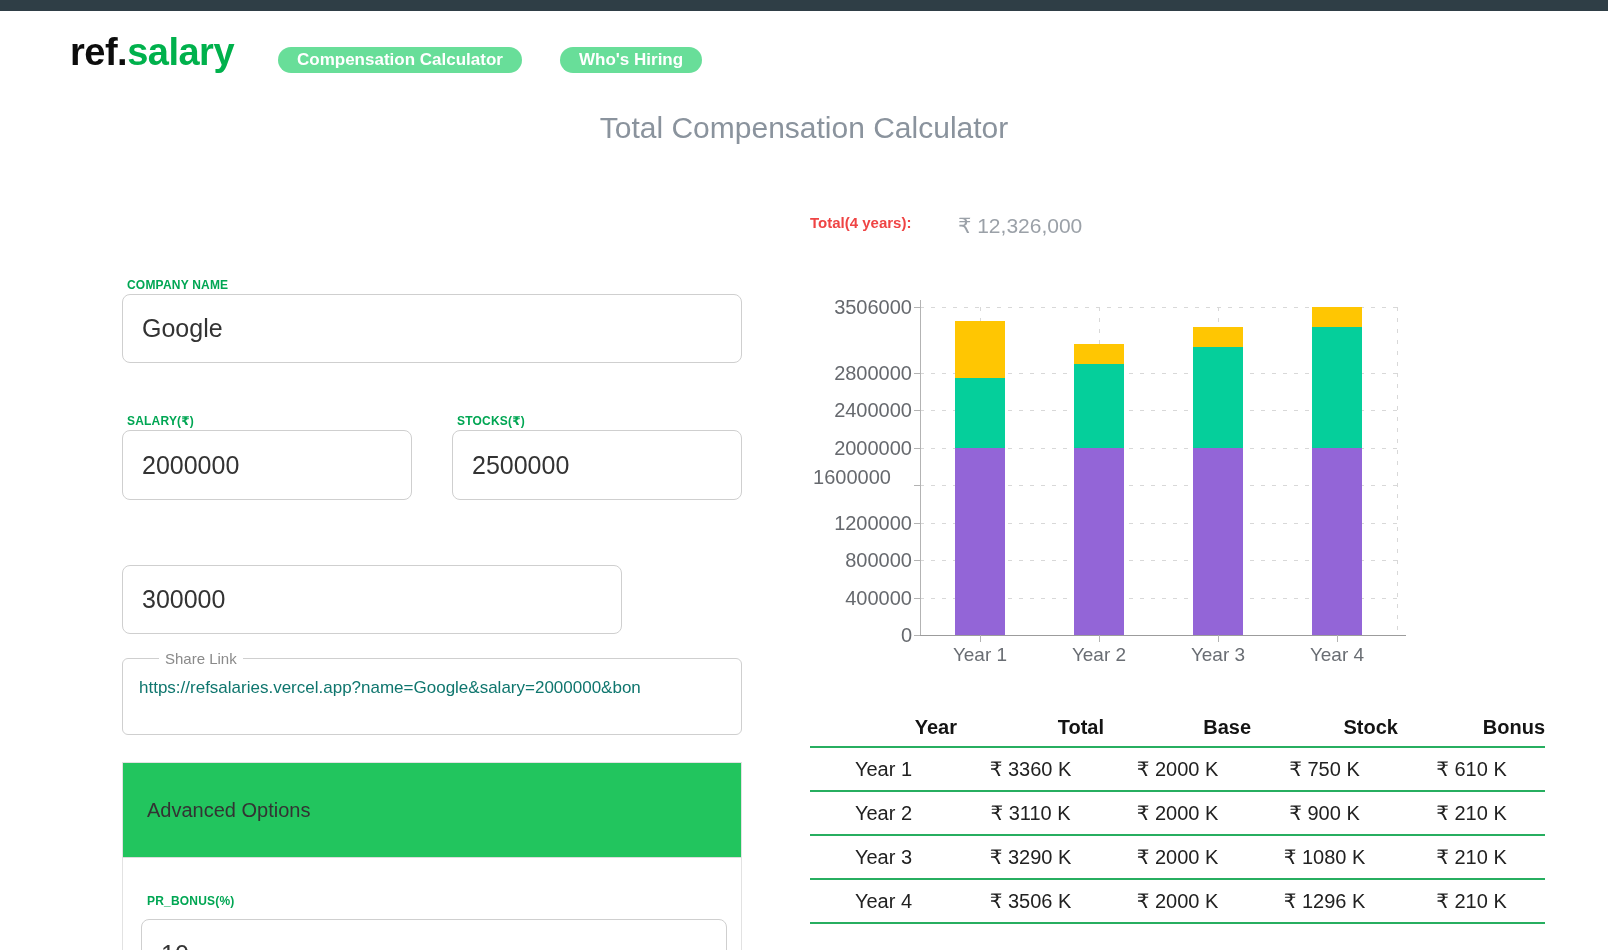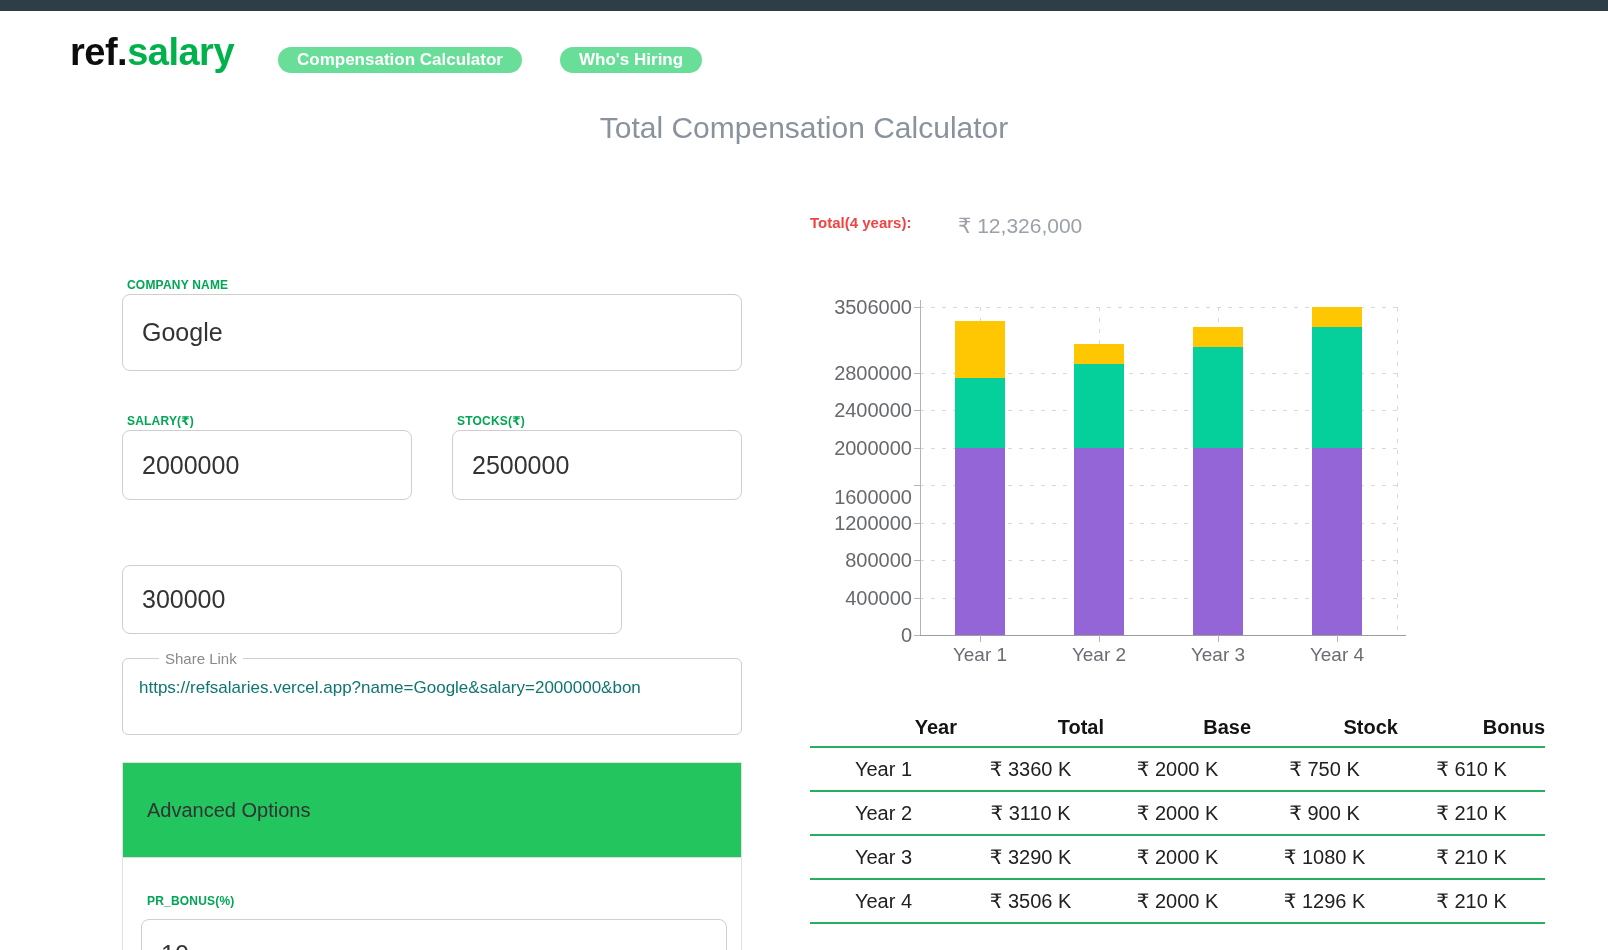--- a/index.html
+++ b/index.html
@@ -71,21 +71,21 @@
 <div class="pill p1">
   <span>Compensation Calculator</span>
 </div>
 <div class="pill p2">
   <span>Who's Hiring</span>
 </div>
 
 <div class="page-title">Total Compensation Calculator</div>
 
 <div class="field-label" style="left:127px; top:278px;">COMPANY NAME</div>
-<input class="text-input" style="left: 122px; top: 294px; width: 620px; height: 77px;" value="Google">
+<input class="text-input" style="left: 122px; top: 294px; width: 620px; height: 69px;" value="Google">
 
 <div class="field-label" style="left:127px; top:414px;">SALARY(₹)</div>
 <input class="text-input" style="left: 122px; top: 430px; width: 290px; height: 70px;" value="2000000">
 
 <div class="field-label" style="left:457px; top:414px;">STOCKS(₹)</div>
 <input class="text-input" style="left: 452px; top: 430px; width: 290px; height: 70px;" value="2500000">
 
 <div class="field-label" style="left:127px; top:549px;margin-top:32px;">BONUS(₹)</div>
 <input class="text-input" style="left: 122px; top: 565px; width: 500px; height: 69px;" value="300000">
 
@@ -113,21 +113,21 @@
     <div class="tick" style="left:914px; top:598px; width:6px; height:1px;"></div>
     <div class="ylab" style="left:792px; top:587px;">400000</div>
     <div class="hgrid" style="left:920px; top:598px; width:477px;"></div>
     <div class="tick" style="left:914px; top:560px; width:6px; height:1px;"></div>
     <div class="ylab" style="left:792px; top:549px;">800000</div>
     <div class="hgrid" style="left:920px; top:560px; width:477px;"></div>
     <div class="tick" style="left:914px; top:523px; width:6px; height:1px;"></div>
     <div class="ylab" style="left:792px; top:512px;">1200000</div>
     <div class="hgrid" style="left:920px; top:523px; width:477px;"></div>
     <div class="tick" style="left:914px; top:485px; width:6px; height:1px;"></div>
-    <div class="ylab" style="left:792px; top:486px;">1600000</div>
+    <div class="ylab" style="left:792px; top:466px;text-align:center;">1600000</div>
     <div class="hgrid" style="left:920px; top:485px; width:477px;"></div>
     <div class="tick" style="left:914px; top:448px; width:6px; height:1px;"></div>
     <div class="ylab" style="left:792px; top:437px;">2000000</div>
     <div class="hgrid" style="left:920px; top:448px; width:477px;"></div>
     <div class="tick" style="left:914px; top:410px; width:6px; height:1px;"></div>
     <div class="ylab" style="left:792px; top:399px;">2400000</div>
     <div class="hgrid" style="left:920px; top:410px; width:477px;"></div>
     <div class="tick" style="left:914px; top:373px; width:6px; height:1px;"></div>
     <div class="ylab" style="left:792px; top:362px;">2800000</div>
     <div class="hgrid" style="left:920px; top:373px; width:477px;"></div>

